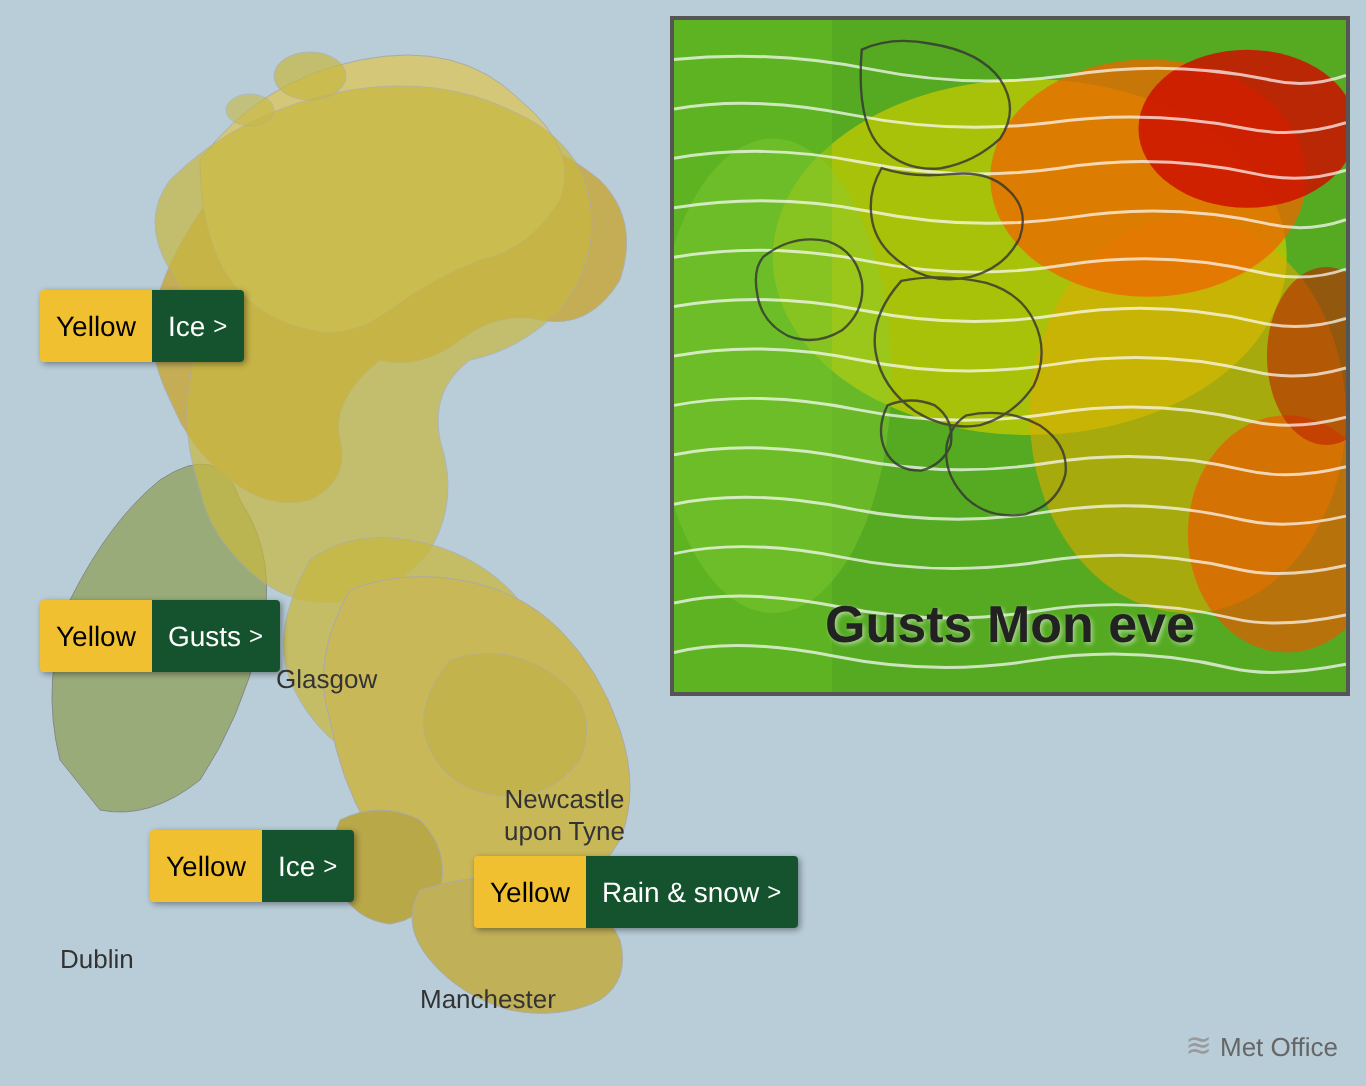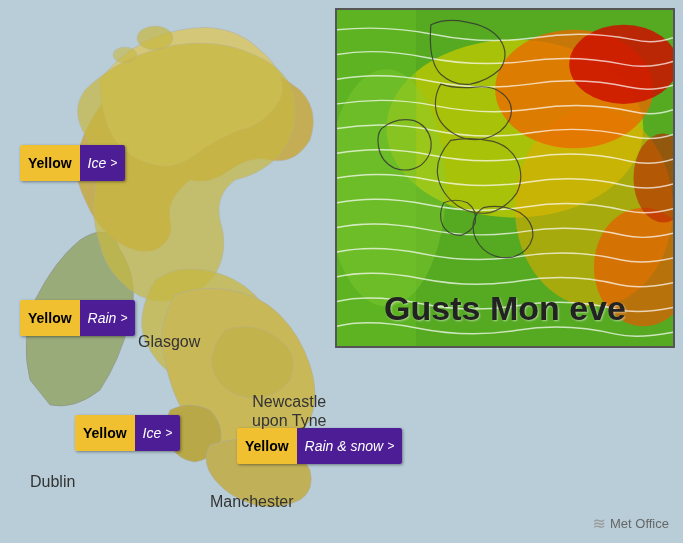--- a/index.html
+++ b/index.html
@@ -44,35 +44,34 @@
       overflow: hidden;
       box-shadow: 1px 1px 3px rgba(0,0,0,0.4);
       cursor: pointer;
     }
 
     .warning-color {
       background: #f0c030;
       padding: 0 8px;
       display: flex;
       align-items: center;
-      font-weight: bold;
+      font-weight: normal;
       font-size: 14px;
       color: #000;
     }
 
     .warning-label {
-      background: #4c1d95;
+      background: #14532d;
       padding: 0 8px;
       display: flex;
       align-items: center;
       font-size: 14px;
       color: #fff;
       font-weight: 500;
       white-space: nowrap;
-      font-style: italic;
     }
 
     .warning-label .chevron {
       margin-left: 4px;
       font-size: 12px;
     }
 
     
     .gusts-panel {
       position: absolute;
@@ -83,21 +82,21 @@
       border: 2px solid #555;
       overflow: hidden;
       background: #2a6620;
     }
 
     .gusts-label {
       position: absolute;
       bottom: 18px;
       left: 50%;
       transform: translateX(-50%);
-      font-size: 34px;
+      font-size: 26px;
       font-weight: bold;
       color: #222;
       white-space: nowrap;
       text-shadow: 1px 1px 2px rgba(255,255,255,0.5);
       z-index: 10;
     }
 
     .met-office-logo {
       position: absolute;
       bottom: 10px;
@@ -110,21 +109,21 @@
     }
 
     .met-logo-icon {
       color: #999;
       font-size: 16px;
     }
 
     
     .city-label {
       position: absolute;
-      font-size: 16px;
+      font-size: 13px;
       color: #333;
       font-weight: normal;
       text-align: center;
       line-height: 1.2;
     }
 
     
     .gusts-canvas {
       width: 100%;
       height: 100%;
@@ -166,21 +165,21 @@
     <div class="warning-color">Yellow</div>
     <div class="warning-label">
       <span>Ice</span>
       <span class="chevron">&gt;</span>
     </div>
   </div>
 
   <div class="warning-badge" style="left:20px;top:300px;">
     <div class="warning-color">Yellow</div>
     <div class="warning-label">
-      <span>Rain</span>
+      <span>Gusts</span>
       <span class="chevron">&gt;</span>
     </div>
   </div>
 
   <div class="warning-badge" style="left:75px;top:415px;">
     <div class="warning-color">Yellow</div>
     <div class="warning-label">
       <span>Ice</span>
       <span class="chevron">&gt;</span>
     </div>

